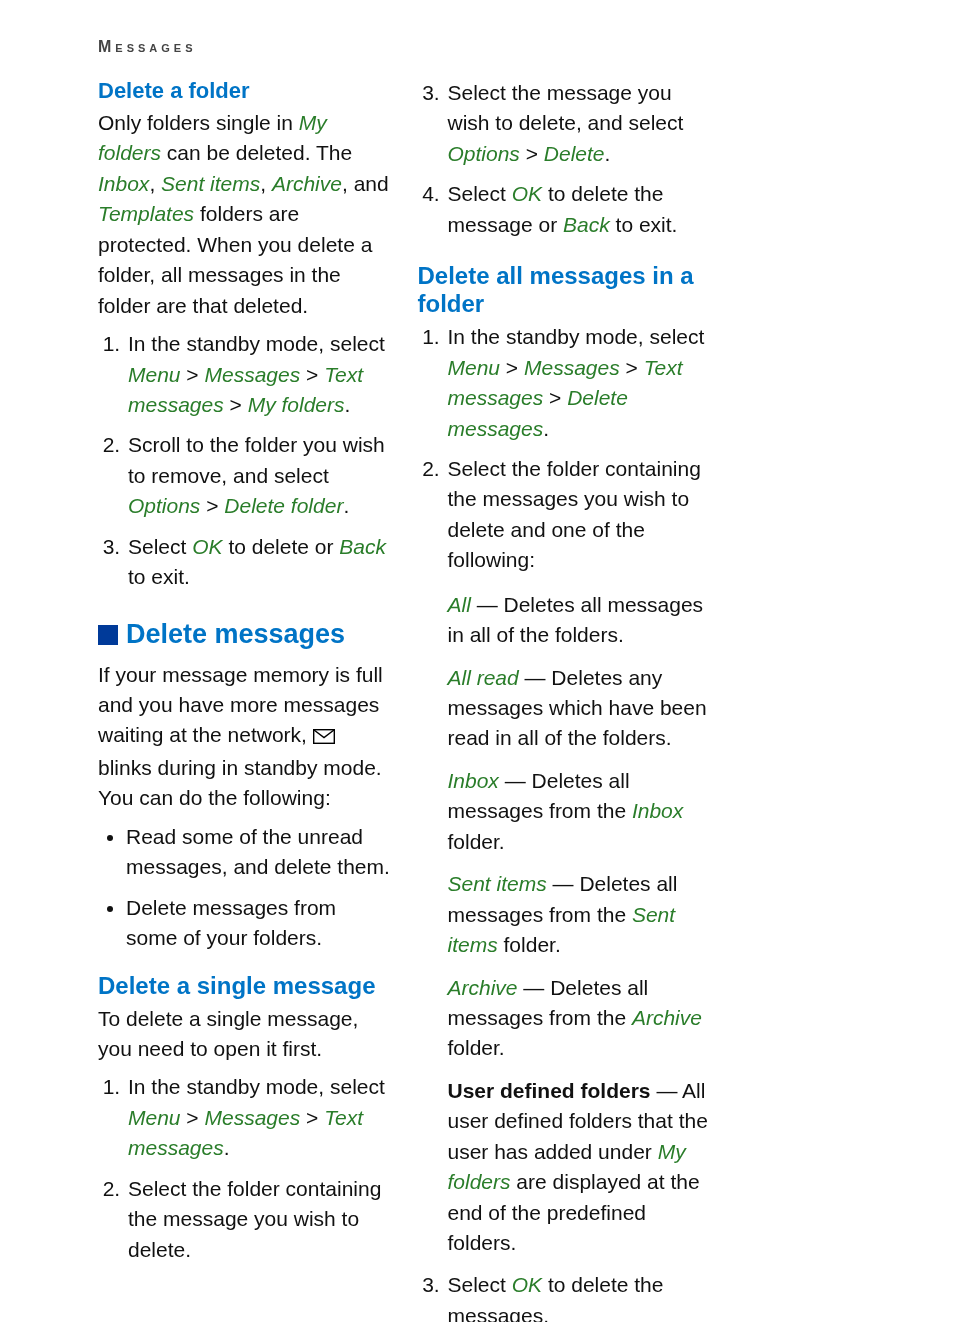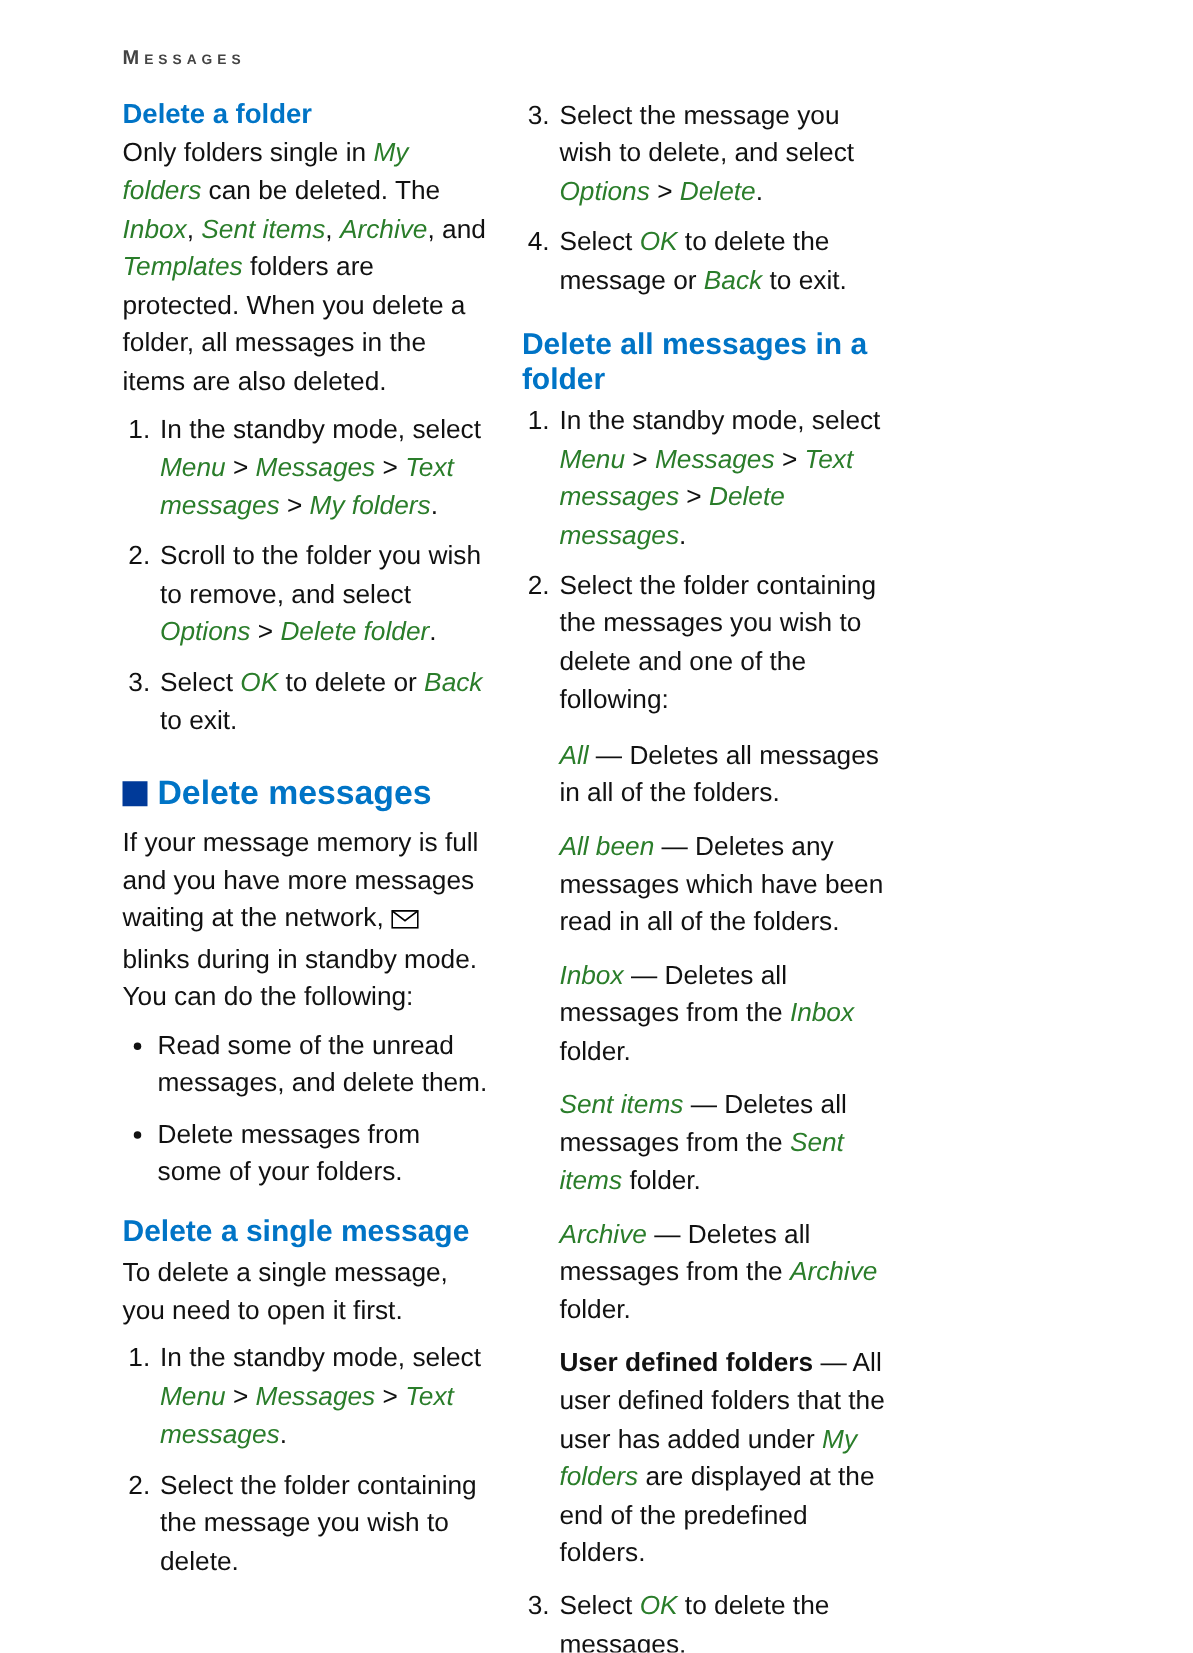--- a/index.html
+++ b/index.html
@@ -109,21 +109,21 @@
 
   <div class="running-head">Messages</div>
 
   <div class="two-col">
 
     <div class="col">
 
       <div class="h-blue-sm">Delete a folder</div>
 
       <p class="body">
-        <span>Only folders single in </span><span class="g">My folders</span><span> can be deleted. The </span><span class="g">Inbox</span><span>, </span><span class="g">Sent items</span><span>, </span><span class="g">Archive</span><span>, and </span><span class="g">Templates</span><span> folders are protected. When you delete a folder, all messages in the items are also deleted.</span>
+        <span>Only folders single in </span><span class="g">My folders</span><span> can be deleted. The </span><span class="g">Inbox</span><span>, </span><span class="g">Sent items</span><span>, </span><span class="g">Archive</span><span>, and </span><span class="g">Templates</span><span> folders are protected. When you delete a folder, all messages in the folder are that deleted.</span>
       </p>
 
       <ol class="steps">
         <li>
           <span>In the standby mode, select </span><span class="g">Menu</span><span> &gt; </span><span class="g">Messages</span><span> &gt; </span><span class="g">Text messages</span><span> &gt; </span><span class="g">My folders</span><span>.</span>
         </li>
         <li>
           <span>Scroll to the folder you wish to remove, and select </span><span class="g">Options</span><span> &gt; </span><span class="g">Delete folder</span><span>.</span>
         </li>
         <li>
@@ -182,21 +182,21 @@
         <li>
           <span>In the standby mode, select </span><span class="g">Menu</span><span> &gt; </span><span class="g">Messages</span><span> &gt; </span><span class="g">Text messages</span><span> &gt; </span><span class="g">Delete messages</span><span>.</span>
         </li>
         <li>
           <span>Select the folder containing the messages you wish to delete and one of the following:</span>
 
           <div class="opt-block" style="margin-left:0; margin-top:14px;">
             <span class="g">All</span><span> — Deletes all messages in all of the folders.</span>
           </div>
           <div class="opt-block" style="margin-left:0;">
-            <span class="g">All been</span><span> — Deletes any messages which have been read in all of the folders.</span>
+            <span class="g">All read</span><span> — Deletes any messages which have been read in all of the folders.</span>
           </div>
           <div class="opt-block" style="margin-left:0;">
             <span class="g">Inbox</span><span> — Deletes all messages from the </span><span class="g">Inbox</span><span> folder.</span>
           </div>
           <div class="opt-block" style="margin-left:0;">
             <span class="g">Sent items</span><span> — Deletes all messages from the </span><span class="g">Sent items</span><span> folder.</span>
           </div>
           <div class="opt-block" style="margin-left:0;">
             <span class="g">Archive</span><span> — Deletes all messages from the </span><span class="g">Archive</span><span> folder.</span>
           </div>

